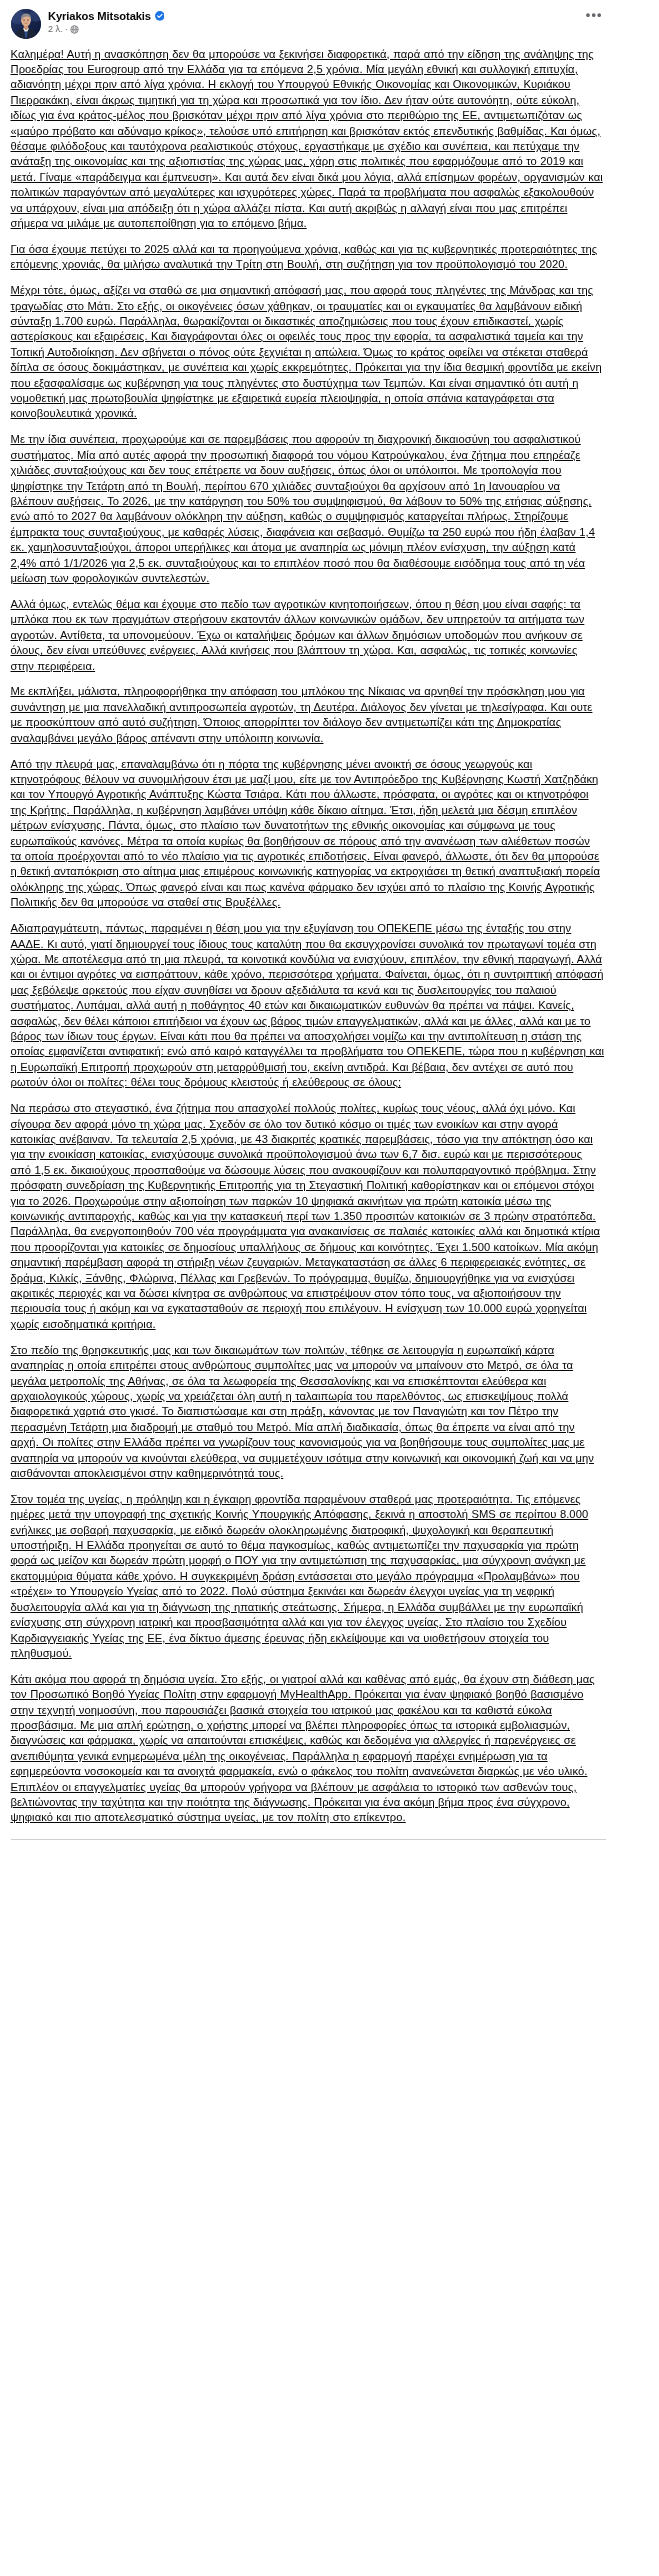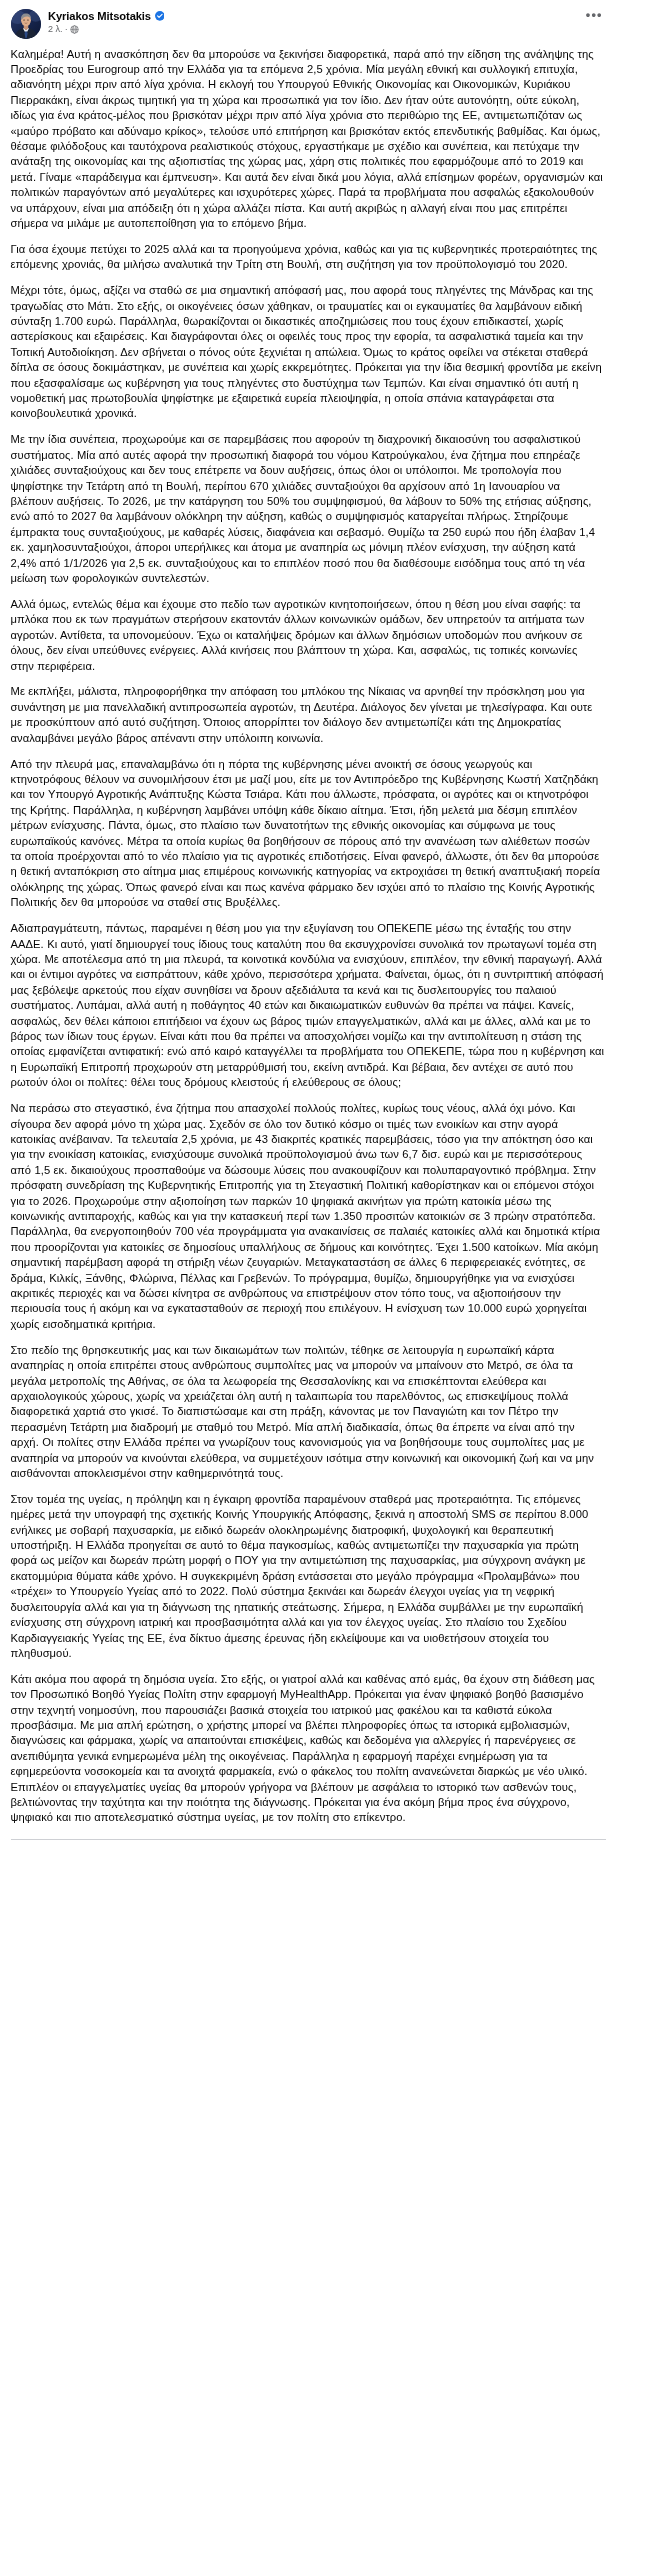--- a/index.html
+++ b/index.html
@@ -100,20 +100,21 @@
     box-sizing: border-box;
   }
   .post-body p {
     margin: 0 0 10.5px 0;
     font-size: 11.2px;
     line-height: 15.4px;
     color: #050505;
     text-align: left;
     letter-spacing: 0.005em;
     word-spacing: 0.02em;
+    text-decoration: underline;
   }
   .post-body p:last-child { margin-bottom: 0; }
 
   .divider {
     height: 0.7px;
     background: #ced0d4;
     margin: 0 10.5px;
   }
 </style>
 </head>

